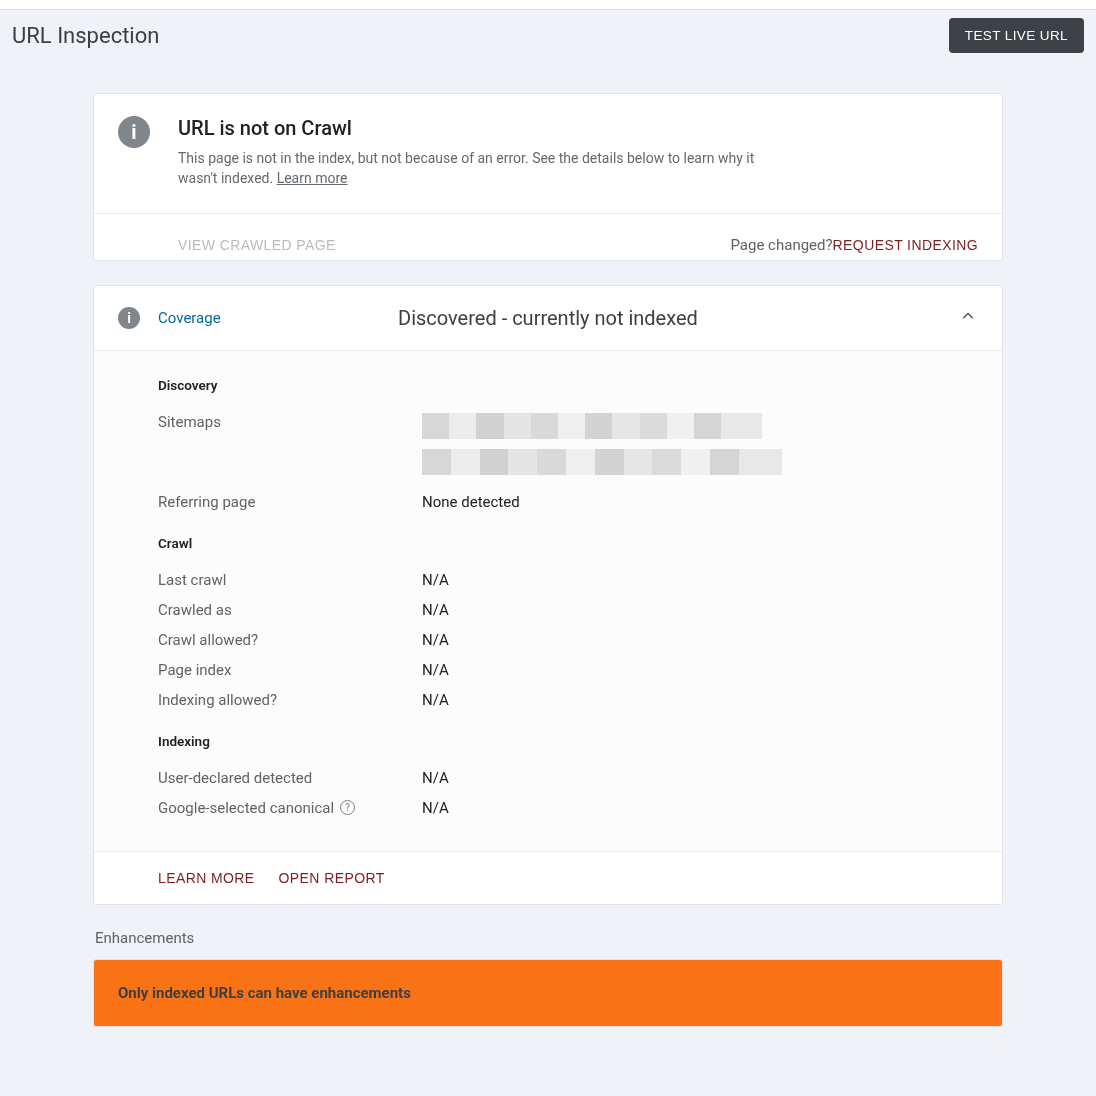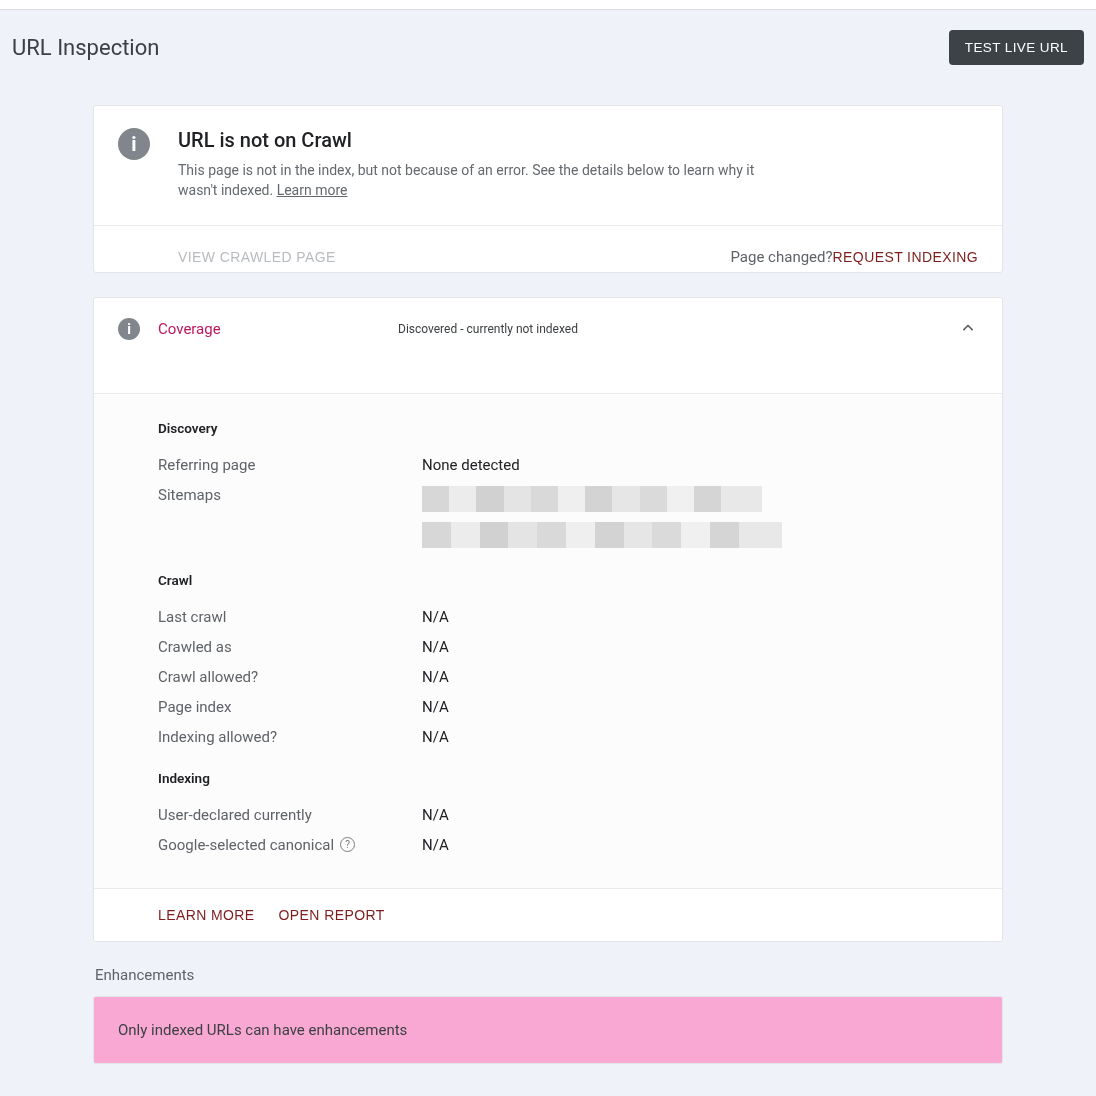--- a/index.html
+++ b/index.html
@@ -12,21 +12,21 @@
   }
   .topbar {
     background: #fff;
     height: 10px;
     border-bottom: 1px solid #dadce0;
   }
   .header {
     display: flex;
     align-items: center;
     justify-content: space-between;
-    padding: 20px 12px 10px 12px;
+    padding: 8px 12px 10px 12px;
   }
   .header h1 {
     font-size: 22px;
     font-weight: 400;
     color: #3c4043;
   }
   .btn-dark {
     background: #3c4246;
     color: #fff;
     border: none;
@@ -88,35 +88,34 @@
   .btn-flat.disabled { color: #b8bbbf; cursor: default; }
   .btn-flat.grey { color: #7f1d1d; }
   .spacer { flex: 1; }
   .muted { color: #5f6368; font-size: 15px; }
   .coverage-header {
     display: flex; align-items: center;
     padding: 20px 24px;
     cursor: pointer;
   }
   .coverage-header .title {
-    font-size: 15px; color: #be185d; font-weight: 400; margin-left: 18px;
+    font-size: 15px; color: #0369a1; font-weight: 400; margin-left: 18px;
     width: 240px;
   }
   .coverage-header .value {
-    font-size: 12px; color: #3c4043;
+    font-size: 20px; color: #3c4043;
   }
   .chev {
     color: #5f6368;
     display: inline-block;
   }
   .coverage-body {
     border-top: 1px solid #e8eaed;
     background: #fcfcfc;
     padding: 26px 24px 0 64px;
-    margin-top: 32px;
   }
   .section-title {
     font-size: 13.5px; font-weight: 600; color: #202124;
     margin: 0 0 20px 0;
   }
   .section-title.mt { margin-top: 24px; }
   .kv {
     display: flex; align-items: flex-start;
     margin-bottom: 12px;
     font-size: 15px;
@@ -134,24 +133,25 @@
   .footer-actions {
     border-top: 1px solid #e8eaed;
     background: #fff;
     padding: 18px 24px 18px 64px;
     display: flex; gap: 24px;
   }
   .enh-label {
     color: #5f6368; font-size: 15px; margin: 6px 0 12px 2px;
   }
   .enh-card {
-    background: #f9a8d4; border: 1px solid #e2e4e9; border-radius: 3px;
+    background: #f97316; border: 1px solid #e2e4e9; border-radius: 3px;
     padding: 24px 24px;
     font-size: 15px; color: #3c4043;
     margin-bottom: 40px;
+    font-weight: bold;
   }
 </style>
 </head>
 <body>
 
 <div class="topbar"></div>
 
 <div class="header">
   <h1>URL Inspection</h1>
   <button class="btn-dark">TEST LIVE URL</button>
@@ -190,31 +190,31 @@
       <span class="chev">
         <svg width="20" height="20" viewBox="0 0 24 24">
             <path d="M7 14l5-5 5 5" stroke="#5f6368" stroke-width="2" fill="none" stroke-linecap="round" stroke-linejoin="round"></path>
           </svg>
       </span>
     </div>
 
     <div class="coverage-body">
 
       <div class="section-title">Discovery</div>
-      <div class="kv" style="margin-top:18px">
-        <div class="k">Referring page</div>
-        <div class="v">None detected</div>
-      </div>
       <div class="kv">
         <div class="k">Sitemaps</div>
         <div class="v">
           <div class="px-line" style="width:340px"></div>
           <div class="px-line" style="width:360px;margin-bottom:0"></div>
         </div>
       </div>
+      <div class="kv" style="margin-top:18px">
+        <div class="k">Referring page</div>
+        <div class="v">None detected</div>
+      </div>
 
       <div class="section-title mt">Crawl</div>
       <div id="crawl-rows">
           <div class="kv">
             <div class="k">Last crawl</div>
             <div class="v">N/A</div>
           </div>
           <div class="kv">
             <div class="k">Crawled as</div>
             <div class="v">N/A</div>
@@ -229,21 +229,21 @@
           </div>
           <div class="kv">
             <div class="k">Indexing allowed?</div>
             <div class="v">N/A</div>
           </div>
         </div>
 
       <div class="section-title mt">Indexing</div>
       <div id="indexing-rows">
           <div class="kv">
-            <div class="k">User-declared currently</div>
+            <div class="k">User-declared detected</div>
             <div class="v">N/A</div>
           </div>
           <div class="kv">
             <div class="k">Google-selected canonical<span class="help-icon">?</span></div>
             <div class="v">N/A</div>
           </div>
         </div>
       <div style="height:22px"></div>
     </div>
 

